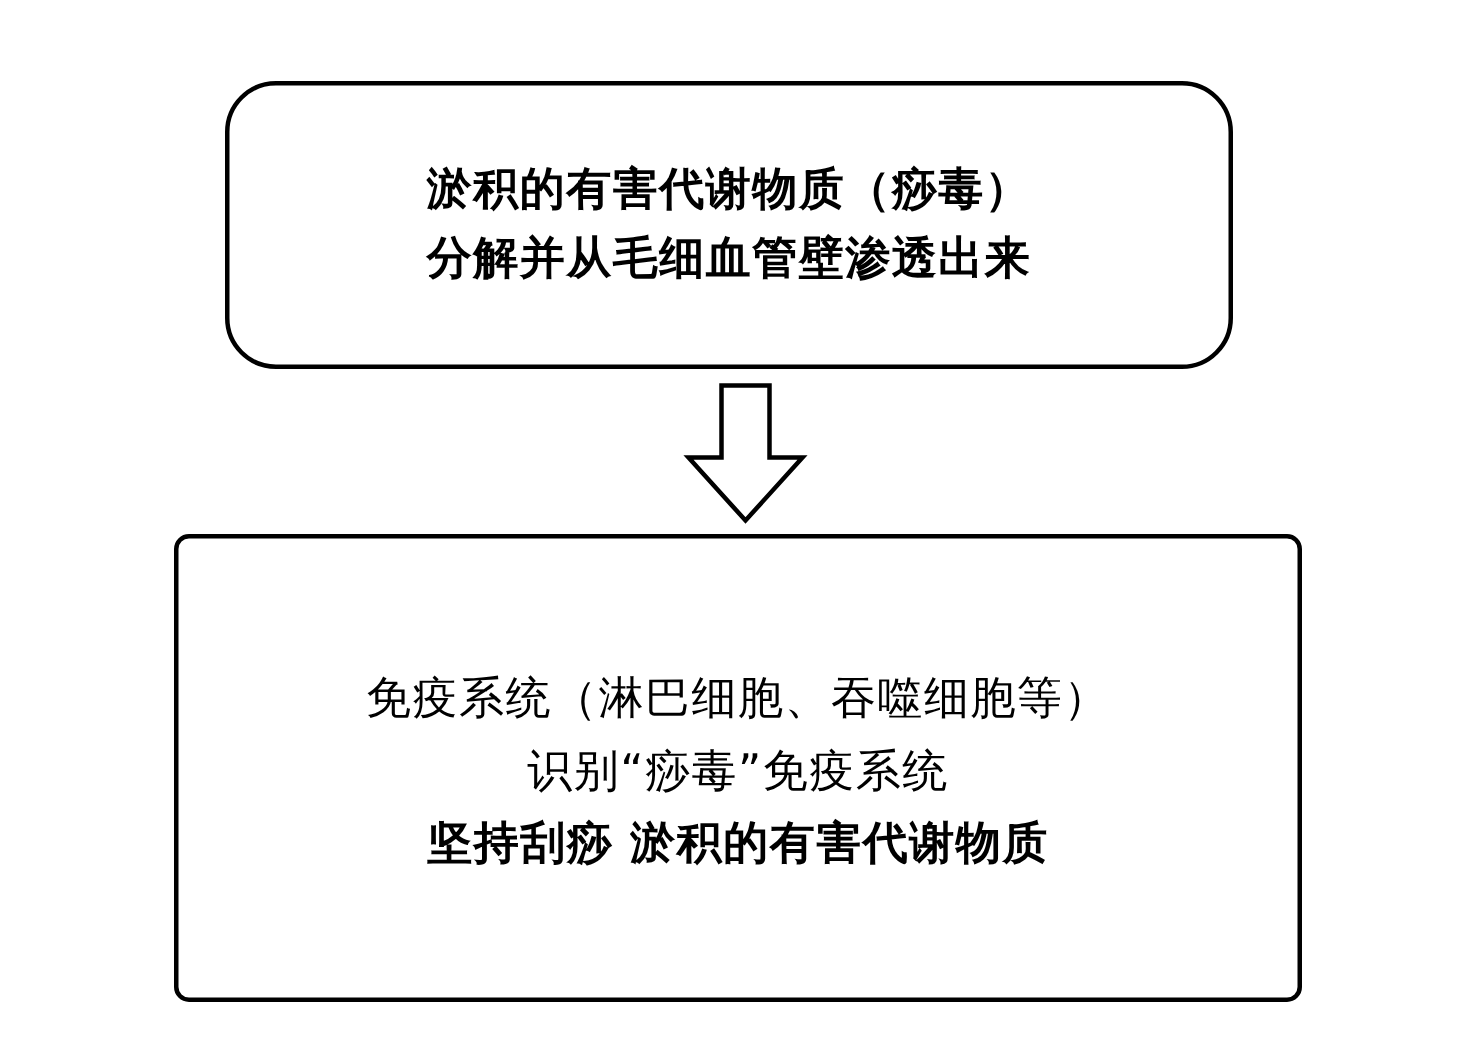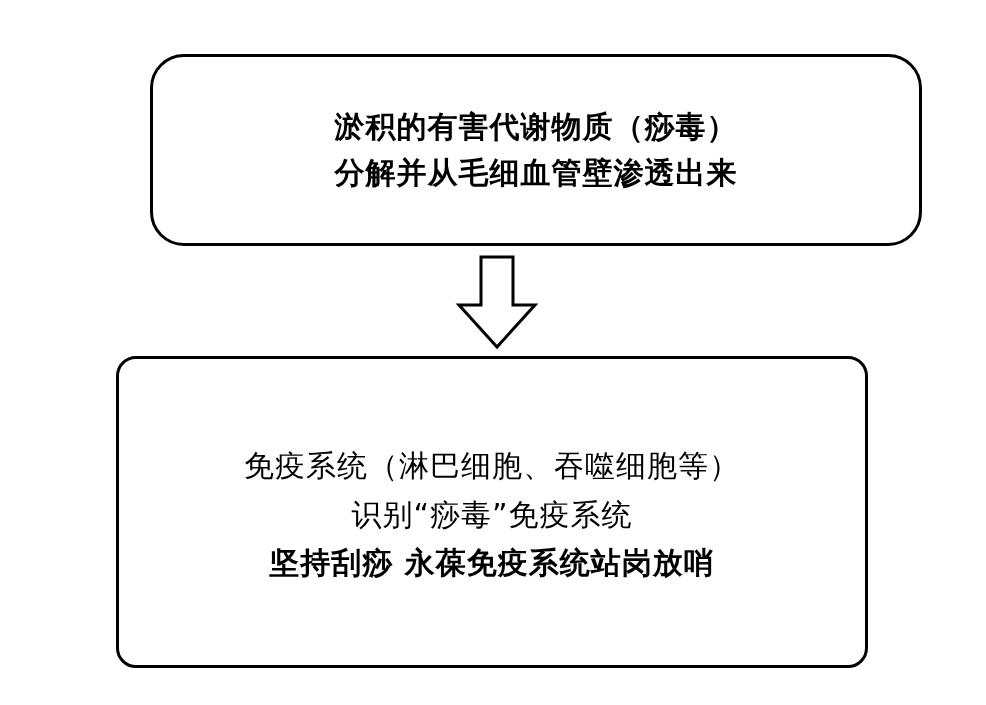--- a/index.html
+++ b/index.html
@@ -18,21 +18,21 @@
     position: relative;
     width: 986px;
     height: 705px;
   }
 
   
   .box-top {
     position: absolute;
     left: 150px;
     top: 54px;
-    width: 772px;
+    width: 672px;
     height: 192px;
     border: 3px solid #000000;
     border-radius: 34px;
     box-sizing: border-box;
     background: #ffffff;
     display: flex;
     flex-direction: column;
     align-items: center;
     justify-content: center;
   }
@@ -58,21 +58,21 @@
   }
 
   
   .box-bottom {
     position: absolute;
     left: 116px;
     top: 356px;
     width: 752px;
     height: 312px;
     border: 3px solid #000000;
-    border-radius: 20px;
+    border-radius: 10px;
     box-sizing: border-box;
     background: #ffffff;
     display: flex;
     flex-direction: column;
     align-items: center;
     justify-content: center;
     padding-top: 6px;
   }
   .box-bottom .line {
     font-size: 30px;
@@ -94,16 +94,16 @@
 
   <div class="arrow-wrap">
     <svg width="84" height="95" viewBox="0 0 84 95" xmlns="http://www.w3.org/2000/svg">
       <polygon points="26,2 58,2 58,50 80,50 42,92 4,50 26,50" fill="#ffffff" stroke="#000000" stroke-width="3" stroke-linejoin="miter"></polygon>
     </svg>
   </div>
 
   <div class="box-bottom">
     <div class="line">免疫系统（淋巴细胞、吞噬细胞等）</div>
     <div class="line">识别“痧毒”免疫系统</div>
-    <div class="line line-strong">坚持刮痧  永葆免疫系统站岗放哨</div>
+    <div class="line line-strong">坚持刮痧  淤积的有害代谢物质</div>
   </div>
 
 </div>
 
 </body></html>

